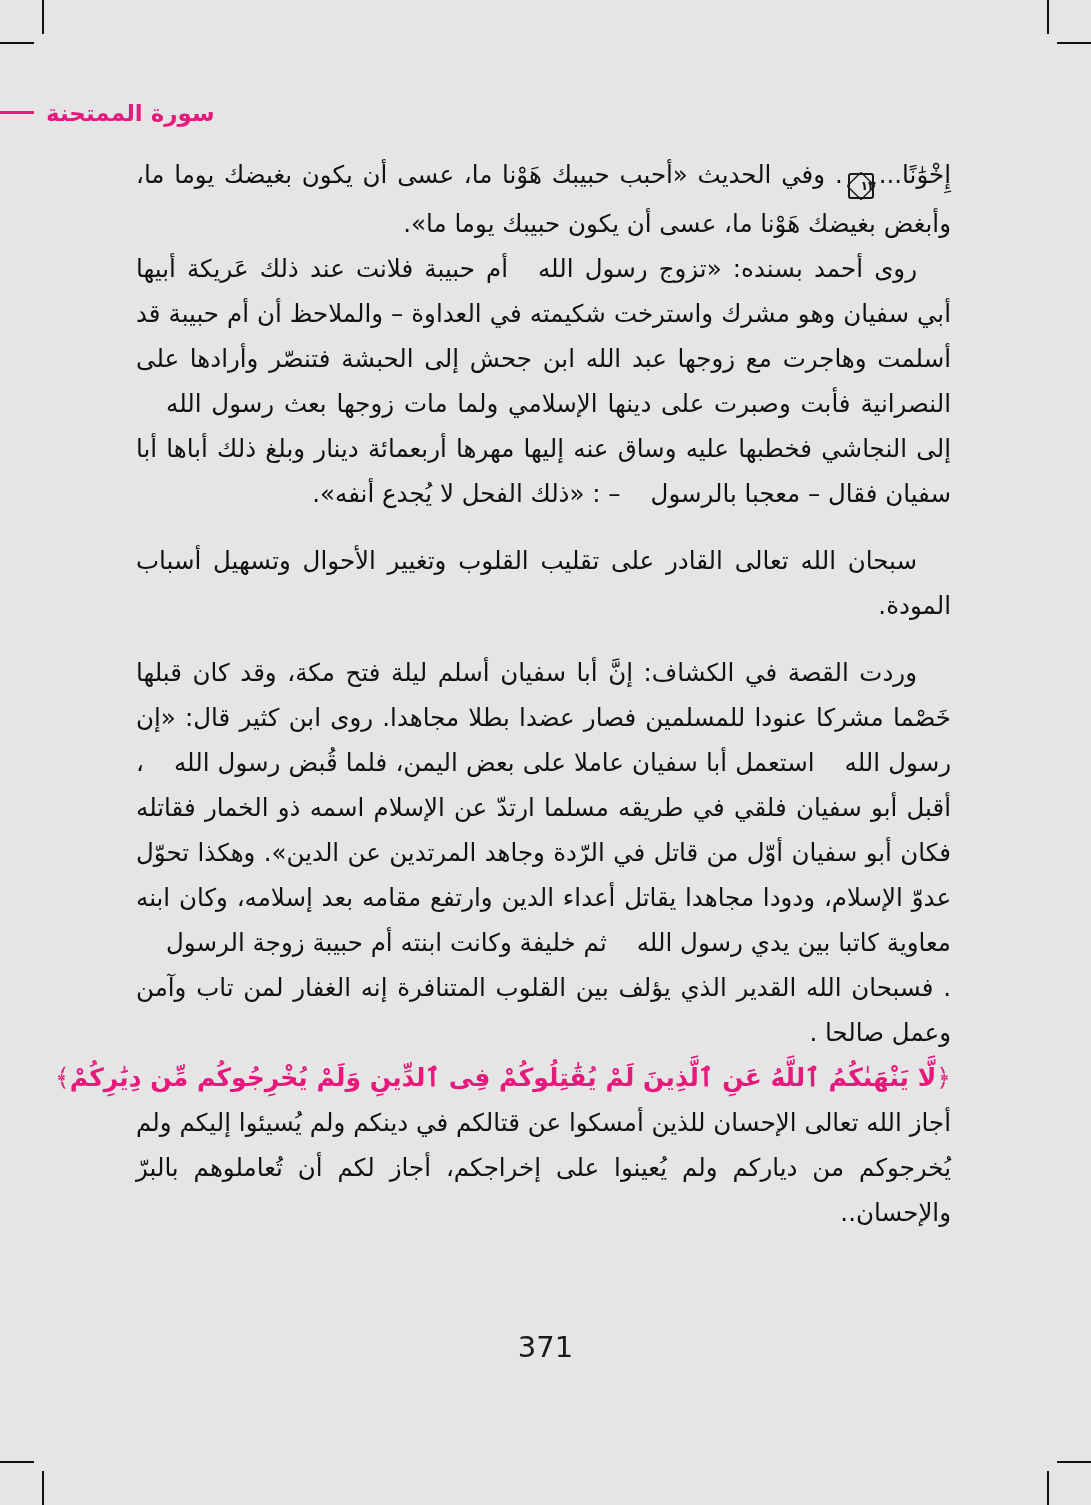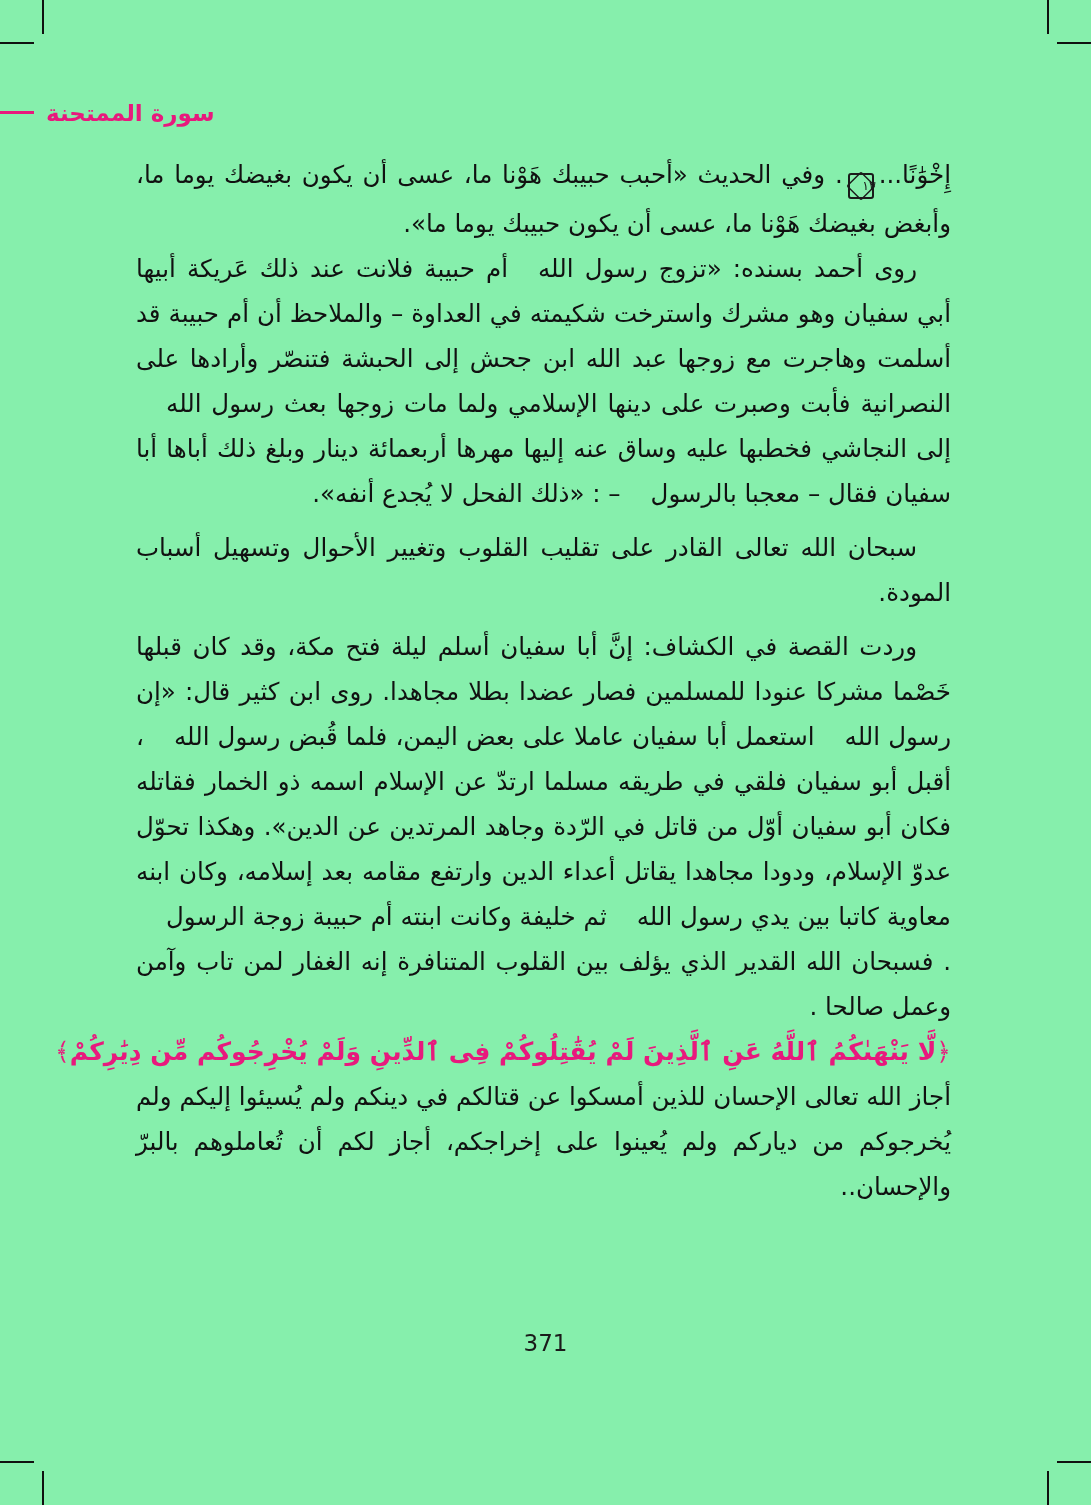--- a/index.html
+++ b/index.html
@@ -4,21 +4,21 @@
 <style>
   html, body {
     margin: 0;
     padding: 0;
     background: #ffffff;
   }
   .page {
     position: relative;
     width: 1091px;
     height: 1505px;
-    background: #86efac;
+    background: #e5e5e5;
     overflow: hidden;
     font-family: "DejaVu Sans", "Liberation Sans", sans-serif;
   }
 
   
   .crop { position: absolute; background: #101010; }
   .crop-tl-v { left: 42px;  top: 0;     width: 2px;  height: 34px; }
   .crop-tl-h { left: 0;     top: 42px;  width: 34px; height: 2px;  }
   .crop-tr-v { right: 42px; top: 0;     width: 2px;  height: 34px; }
   .crop-tr-h { right: 0;    top: 42px;  width: 34px; height: 2px;  }
@@ -65,21 +65,21 @@
     color: #111111;
     font-size: 24.5px;
     line-height: 45px;
     font-family: "DejaVu Sans", "Liberation Sans", sans-serif;
   }
   .textblock p {
     margin: 0 0 0 0;
     text-indent: 0;
   }
   p.indent { text-indent: 34px; }
-  p.gap    { margin-top: 9px; }
+  p.gap    { margin-top: 22px; }
 
   
   .ayah-marker {
     display: inline-block;
     position: relative;
     width: 30px;
     height: 30px;
     vertical-align: -7px;
     margin: 0 3px;
     color: #1a1a1a;
@@ -98,20 +98,21 @@
     position: absolute;
     inset: 2px;
     border: 2px solid #1a1a1a;
     border-radius: 3px;
   }
   .ayah-marker .num {
     position: relative;
     z-index: 2;
     font-size: 12.5px;
     font-family: "DejaVu Sans", sans-serif;
+    font-weight: bold;
   }
 
   .salla {
     display: inline-block;
     width: 26px;
     height: 26px;
     vertical-align: -6px;
     margin: 0 2px;
     font-size: 9px;
     line-height: 9px;
@@ -132,21 +133,21 @@
   }
   .quran .brk { font-weight: 400; font-size: 25px; }
 
   
   .folio {
     position: absolute;
     top: 1330px;
     left: 0;
     right: 0;
     text-align: center;
-    font-size: 23px;
+    font-size: 29px;
     color: #1a1a1a;
     direction: ltr;
     font-family: "DejaVu Sans", "Liberation Sans", sans-serif;
   }
 </style>
 </head>
 <body>
 
 <div class="page">
 

